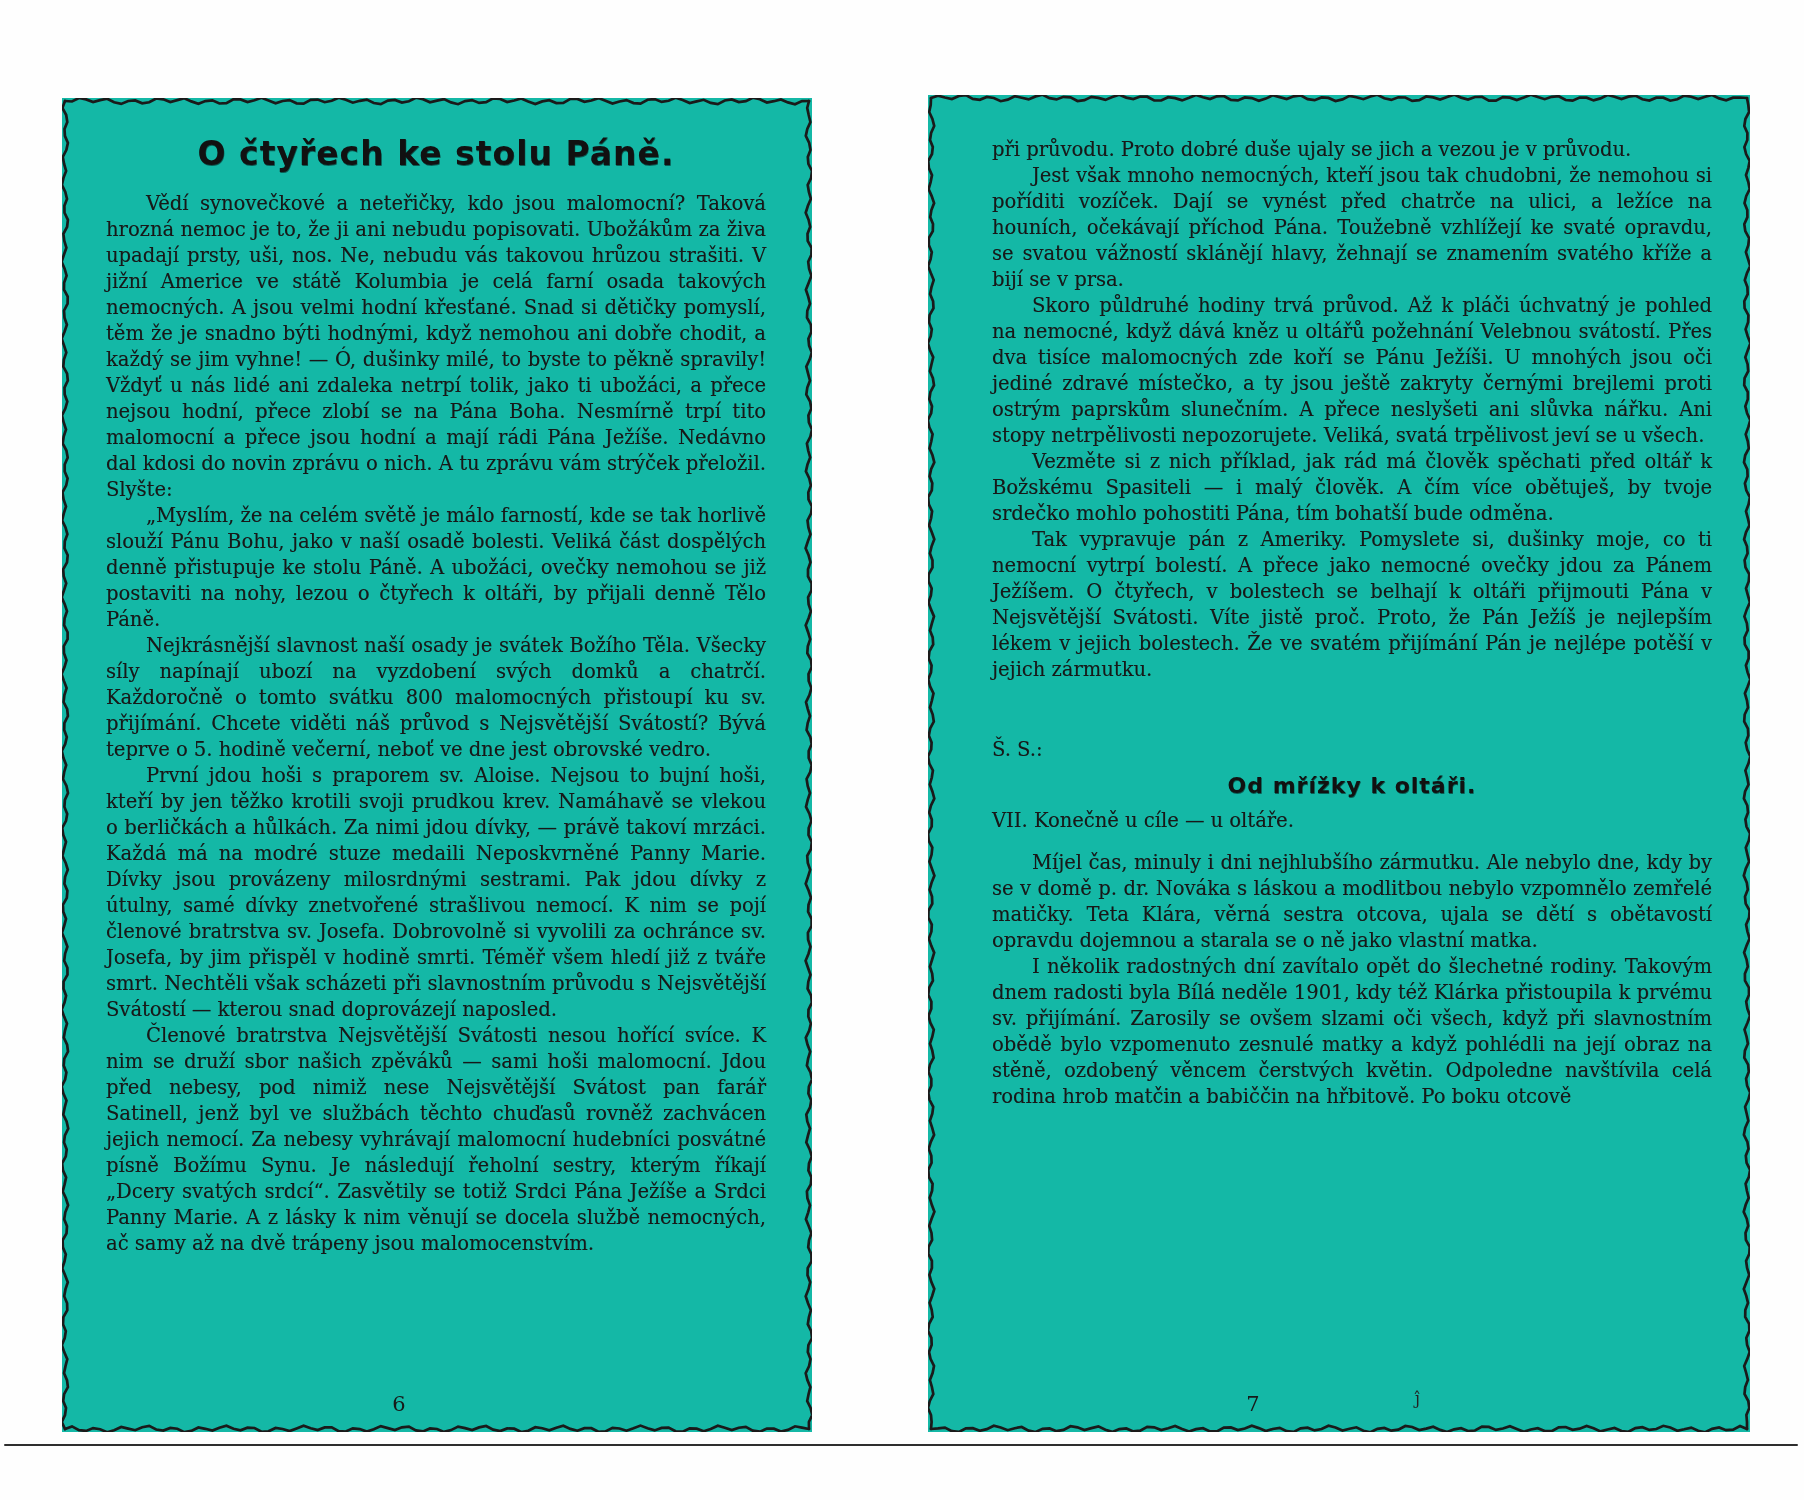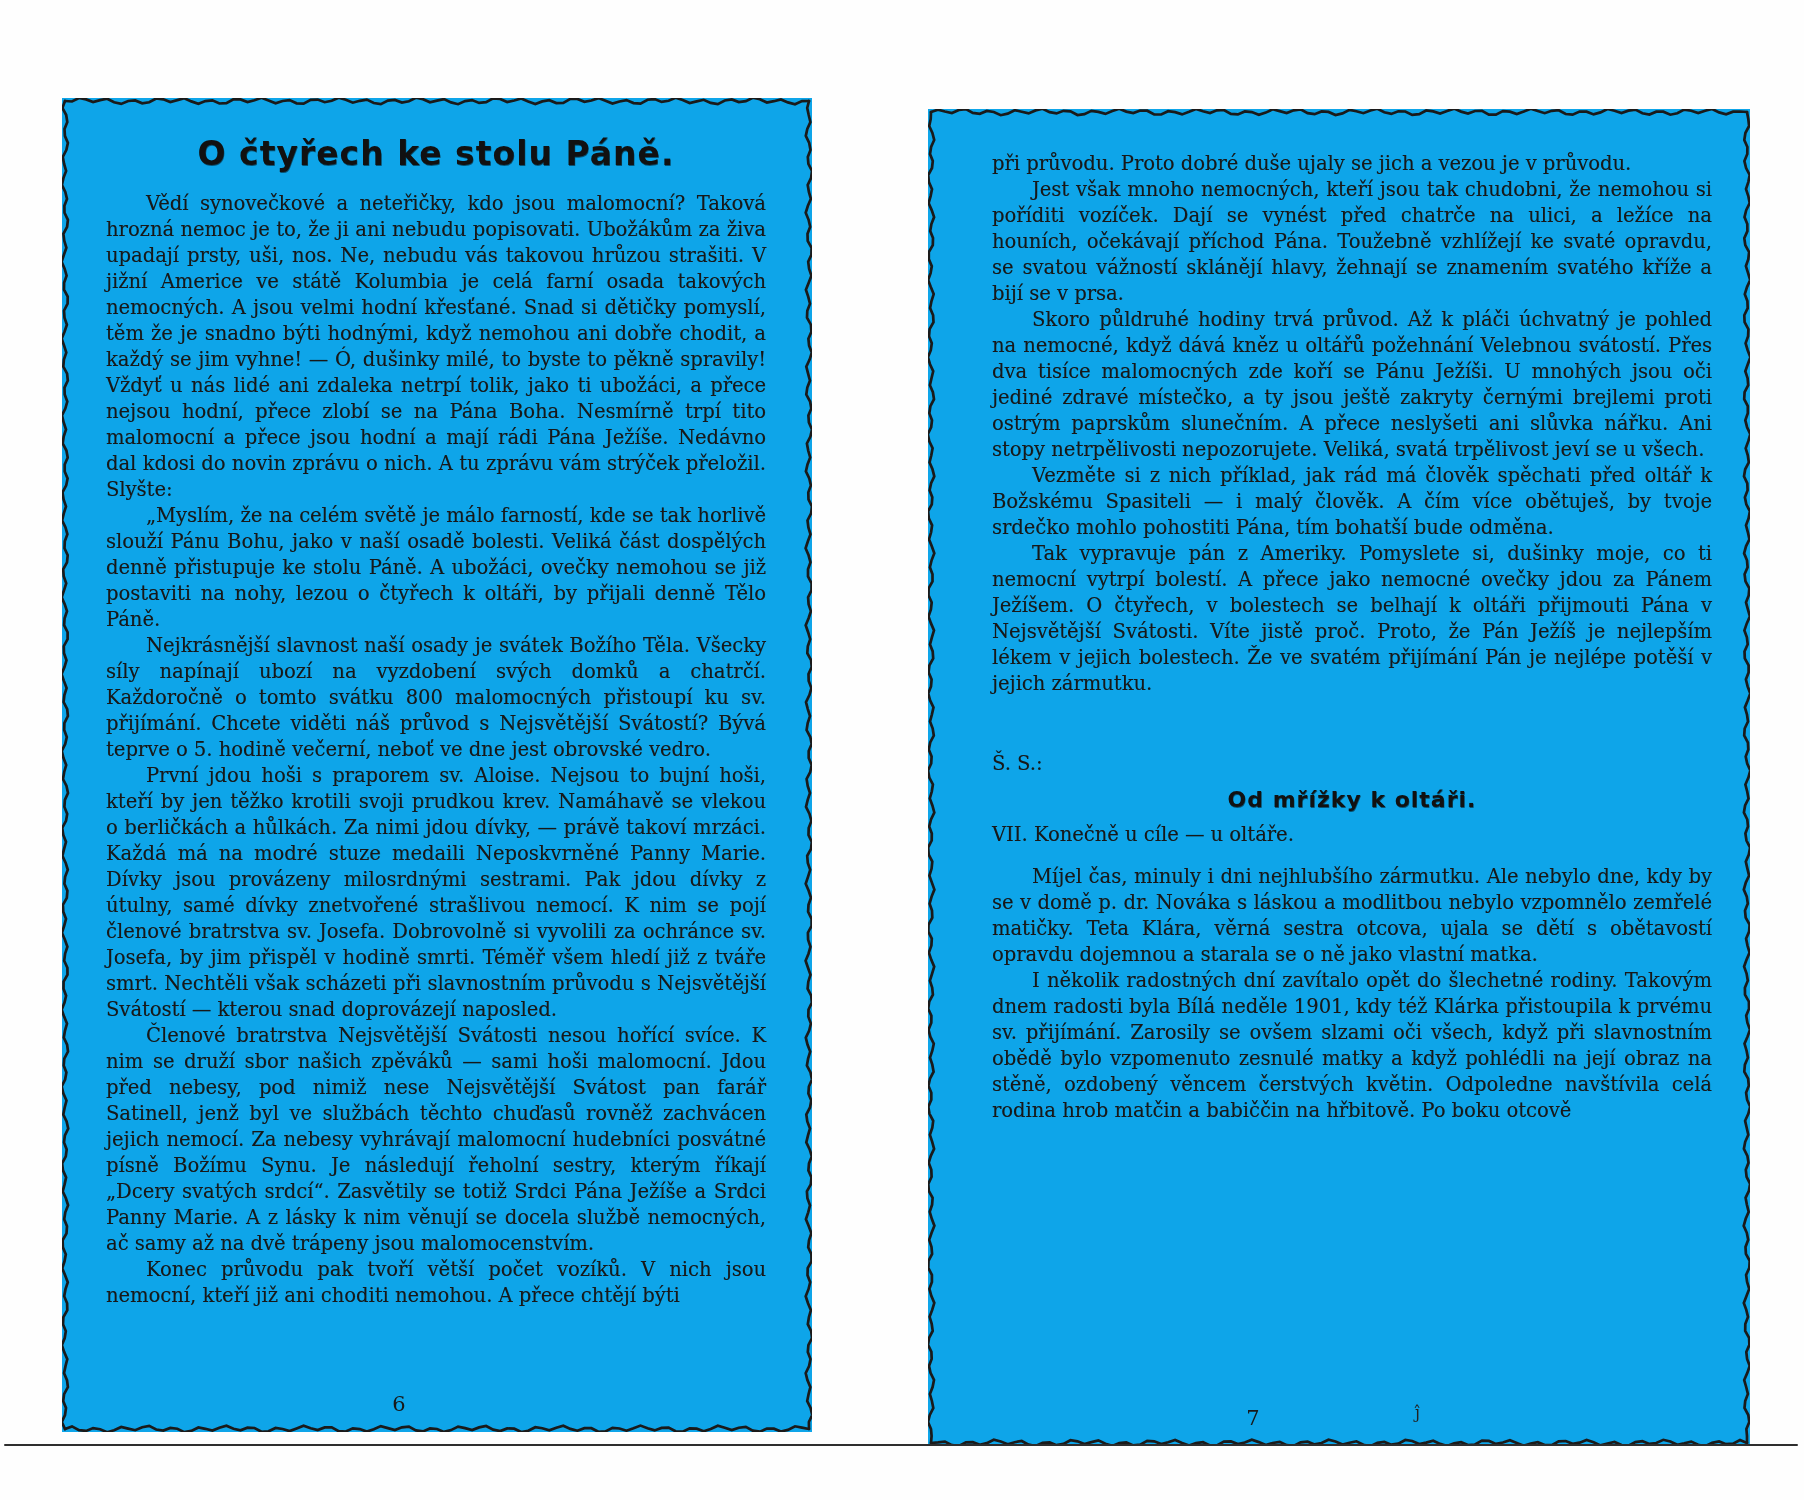--- a/index.html
+++ b/index.html
@@ -2,23 +2,23 @@
 <html lang="cs"><head>
 <meta charset="utf-8">
 <style>
   html,body{margin:0;padding:0;}
   body{
     width:1804px;height:1500px;position:relative;overflow:hidden;
     background:#fefefe;
     font-family:"DejaVu Serif", serif;
     color:#181818;
   }
-  .page{position:absolute;box-sizing:border-box;background:#0ea5e9;}
+  .page{position:absolute;box-sizing:border-box;background:#14b8a6;}
   #page6{left:62px;top:98px;width:750px;height:1334px;padding:30px 46px 0 44px;}
-  #page7{left:928px;top:109px;width:822px;height:1337px;padding:42px 38px 0 64px;}
+  #page7{left:928px;top:95px;width:822px;height:1337px;padding:42px 38px 0 64px;}
   .frame{position:absolute;left:0;top:0;pointer-events:none;}
   .body-text p{
     margin:0;
     font-size:19.5px;line-height:26px;
     text-align:justify;text-justify:inter-word;
     text-indent:40px;
     hyphens:auto;-webkit-hyphens:auto;
     text-shadow:0.3px 0.3px 0 rgba(10,10,10,0.35);
   }
   .body-text p.cont{text-indent:0;}
@@ -55,21 +55,20 @@
 </head>
 <body>
 
 <div class="page body-text" id="page6">
   <h1>O čtyřech ke stolu Páně.</h1>
   <p>Vědí synovečkové a neteřičky, kdo jsou malomocní? Taková hrozná nemoc je to, že ji ani nebudu popisovati. Ubožákům za živa upadají prsty, uši, nos. Ne, nebudu vás takovou hrůzou strašiti. V jižní Americe ve státě Kolumbia je celá farní osada takových nemocných. A jsou velmi hodní křesťané. Snad si dětičky pomyslí, těm že je snadno býti hodnými, když nemohou ani dobře chodit, a každý se jim vyhne! — Ó, dušinky milé, to byste to pěkně spravily! Vždyť u nás lidé ani zdaleka netrpí tolik, jako ti ubožáci, a přece nejsou hodní, přece zlobí se na Pána Boha. Nesmírně trpí tito malomocní a přece jsou hodní a mají rádi Pána Ježíše. Nedávno dal kdosi do novin zprávu o nich. A tu zprávu vám strýček přeložil. Slyšte:</p>
   <p>„Myslím, že na celém světě je málo farností, kde se tak horlivě slouží Pánu Bohu, jako v naší osadě bolesti. Veliká část dospělých denně přistupuje ke stolu Páně. A ubožáci, ovečky nemohou se již postaviti na nohy, lezou o čtyřech k oltáři, by přijali denně Tělo Páně.</p>
   <p>Nejkrásnější slavnost naší osady je svátek Božího Těla. Všecky síly napínají ubozí na vyzdobení svých domků a chatrčí. Každoročně o tomto svátku 800 malomocných přistoupí ku sv. přijímání. Chcete viděti náš průvod s Nejsvětější Svátostí? Bývá teprve o 5. hodině večerní, neboť ve dne jest obrovské vedro.</p>
   <p>První jdou hoši s praporem sv. Aloise. Nejsou to bujní hoši, kteří by jen těžko krotili svoji prudkou krev. Namáhavě se vlekou o berličkách a hůlkách. Za nimi jdou dívky, — právě takoví mrzáci. Každá má na modré stuze medaili Neposkvrněné Panny Marie. Dívky jsou provázeny milosrdnými sestrami. Pak jdou dívky z útulny, samé dívky znetvořené strašlivou nemocí. K nim se pojí členové bratrstva sv. Josefa. Dobrovolně si vyvolili za ochránce sv. Josefa, by jim přispěl v hodině smrti. Téměř všem hledí již z tváře smrt. Nechtěli však scházeti při slavnostním průvodu s Nejsvětější Svátostí — kterou snad doprovázejí naposled.</p>
   <p>Členové bratrstva Nejsvětější Svátosti nesou hořící svíce. K nim se druží sbor našich zpěváků — sami hoši malomocní. Jdou před nebesy, pod nimiž nese Nejsvětější Svátost pan farář Satinell, jenž byl ve službách těchto chuďasů rovněž zachvácen jejich nemocí. Za nebesy vyhrávají malomocní hudebníci posvátné písně Božímu Synu. Je následují řeholní sestry, kterým říkají „Dcery svatých srdcí“. Zasvětily se totiž Srdci Pána Ježíše a Srdci Panny Marie. A z lásky k nim věnují se docela službě nemocných, ač samy až na dvě trápeny jsou malomocenstvím.</p>
-  <p>Konec průvodu pak tvoří větší počet vozíků. V nich jsou nemocní, kteří již ani choditi nemohou. A přece chtějí býti</p>
   <div class="pagenum"><span>6</span></div>
 <svg width="750" height="1334" viewBox="0 0 750 1334" class="frame">
       <path d="M3 3 L10.0 3.5 L17.0 -0.0 L24.1 1.4 L31.1 4.1 L38.1 2.1 L45.1 0.7 L52.1 4.2 L59.2 5.9 L66.2 3.0 L73.2 2.4 L80.2 5.3 L87.2 4.3 L94.2 0.5 L101.3 1.3 L108.3 4.0 L115.3 2.1 L122.3 0.2 L129.3 3.4 L136.4 5.7 L143.4 3.1 L150.4 2.3 L157.4 5.5 L164.4 5.1 L171.5 1.2 L178.5 1.4 L185.5 4.0 L192.5 2.3 L199.5 -0.2 L206.5 2.5 L213.6 5.2 L220.6 3.0 L227.6 2.1 L234.6 5.3 L241.6 5.7 L248.7 1.9 L255.7 1.6 L262.7 4.2 L269.7 2.7 L276.7 -0.3 L283.8 1.8 L290.8 4.7 L297.8 2.8 L304.8 1.6 L311.8 5.0 L318.8 6.1 L325.9 2.6 L332.9 1.9 L339.9 4.6 L346.9 3.3 L353.9 -0.2 L361.0 1.2 L368.0 4.3 L375.0 2.6 L382.0 1.1 L389.0 4.4 L396.1 6.2 L403.1 3.1 L410.1 2.1 L417.1 4.9 L424.1 4.1 L431.2 0.3 L438.2 1.0 L445.2 4.0 L452.2 2.5 L459.2 0.5 L466.2 3.6 L473.3 6.0 L480.3 3.4 L487.3 2.2 L494.3 5.1 L501.3 4.9 L508.4 0.9 L515.4 0.9 L522.4 3.8 L529.4 2.5 L536.4 0.1 L543.5 2.7 L550.5 5.6 L557.5 3.5 L564.5 2.1 L571.5 5.1 L578.5 5.6 L585.6 1.7 L592.6 1.1 L599.6 3.9 L606.6 2.8 L613.6 -0.2 L620.7 1.9 L627.7 5.1 L634.7 3.4 L641.7 1.8 L648.7 4.9 L655.8 6.1 L662.8 2.5 L669.8 1.4 L676.8 4.1 L683.8 3.2 L690.8 -0.2 L697.9 1.2 L704.9 4.5 L711.9 3.2 L718.9 1.4 L725.9 4.4 L733.0 6.3 L740.0 3.1 L747.0 3.0" fill="none" stroke="#1a1a1a" stroke-width="2.7" stroke-linecap="round"></path>
       <path d="M747 3 L745.2 10.0 L746.7 17.0 L748.4 24.0 L745.3 31.0 L743.8 37.9 L747.2 44.9 L748.5 51.9 L745.8 58.9 L746.4 65.9 L750.0 72.9 L749.1 79.9 L745.7 86.9 L746.9 93.9 L748.9 100.9 L745.9 107.8 L743.7 114.8 L746.6 121.8 L748.2 128.8 L745.5 135.8 L745.7 142.8 L749.6 149.8 L749.4 156.8 L746.2 163.8 L747.1 170.7 L749.4 177.7 L746.7 184.7 L743.9 191.7 L746.2 198.7 L748.0 205.7 L745.3 212.7 L745.0 219.7 L748.9 226.7 L749.4 233.7 L746.4 240.6 L747.1 247.6 L749.8 254.6 L747.6 261.6 L744.3 268.6 L746.1 275.6 L748.0 282.6 L745.3 289.6 L744.3 296.6 L748.1 303.5 L749.3 310.5 L746.4 317.5 L746.9 324.5 L750.0 331.5 L748.4 338.5 L744.9 345.5 L746.2 352.5 L748.2 359.5 L745.5 366.5 L743.9 373.4 L747.3 380.4 L748.9 387.4 L746.3 394.4 L746.5 401.4 L750.0 408.4 L749.1 415.4 L745.5 422.4 L746.4 429.4 L748.5 436.3 L745.9 443.3 L743.6 450.3 L746.6 457.3 L748.5 464.3 L746.0 471.3 L746.0 478.3 L749.6 485.3 L749.5 492.3 L746.1 499.3 L746.6 506.2 L748.9 513.2 L746.6 520.2 L743.7 527.2 L746.1 534.2 L748.2 541.2 L745.8 548.2 L745.3 555.2 L749.1 562.2 L749.7 569.1 L746.5 576.1 L746.7 583.1 L749.4 590.1 L747.4 597.1 L744.0 604.1 L745.8 611.1 L748.0 618.1 L745.7 625.1 L744.6 632.1 L748.3 639.0 L749.7 646.0 L746.7 653.0 L746.7 660.0 L749.7 667.0 L748.2 674.0 L744.6 681.0 L745.7 688.0 L748.0 695.0 L745.7 701.9 L744.0 708.9 L747.5 715.9 L749.4 722.9 L746.7 729.9 L746.5 736.9 L749.8 743.9 L749.0 750.9 L745.2 757.9 L745.8 764.9 L748.2 771.8 L746.0 778.8 L743.7 785.8 L746.7 792.8 L749.0 799.8 L746.5 806.8 L746.1 813.8 L749.6 820.8 L749.6 827.8 L745.9 834.7 L746.1 841.7 L748.5 848.7 L746.5 855.7 L743.6 862.7 L746.0 869.7 L748.5 876.7 L746.3 883.7 L745.6 890.7 L749.2 897.7 L749.9 904.6 L746.5 911.6 L746.3 918.6 L748.9 925.6 L747.2 932.6 L743.8 939.6 L745.5 946.6 L748.2 953.6 L746.1 960.6 L744.9 967.5 L748.5 974.5 L750.0 981.5 L746.9 988.5 L746.4 995.5 L749.3 1002.5 L748.0 1009.5 L744.3 1016.5 L745.3 1023.5 L748.0 1030.5 L746.0 1037.4 L744.3 1044.4 L747.7 1051.4 L749.8 1058.4 L747.0 1065.4 L746.4 1072.4 L749.5 1079.4 L748.8 1086.4 L744.9 1093.4 L745.4 1100.3 L748.0 1107.3 L746.2 1114.3 L743.9 1121.3 L746.8 1128.3 L749.4 1135.3 L747.0 1142.3 L746.2 1149.3 L749.4 1156.3 L749.5 1163.3 L745.7 1170.2 L745.5 1177.2 L748.2 1184.2 L746.5 1191.2 L743.7 1198.2 L746.0 1205.2 L748.9 1212.2 L746.9 1219.2 L745.8 1226.2 L749.2 1233.1 L750.0 1240.1 L746.4 1247.1 L745.8 1254.1 L748.5 1261.1 L747.1 1268.1 L743.7 1275.1 L745.4 1282.1 L748.4 1289.1 L746.6 1296.1 L745.2 1303.0 L748.6 1310.0 L750.2 1317.0 L746.9 1324.0 L747.0 1331.0" fill="none" stroke="#1a1a1a" stroke-width="2.7" stroke-linecap="round"></path>
       <path d="M747 1331 L740.0 1329.7 L733.0 1328.3 L725.9 1331.9 L718.9 1333.5 L711.9 1330.7 L704.9 1330.6 L697.9 1333.7 L690.8 1332.6 L683.8 1328.9 L676.8 1329.7 L669.8 1332.1 L662.8 1329.8 L655.8 1327.8 L648.7 1331.0 L641.7 1333.2 L634.7 1330.7 L627.7 1330.3 L620.7 1333.7 L613.6 1333.3 L606.6 1329.6 L599.6 1329.9 L592.6 1332.4 L585.6 1330.2 L578.5 1327.6 L571.5 1330.3 L564.5 1332.7 L557.5 1330.5 L550.5 1329.8 L543.5 1333.4 L536.4 1333.8 L529.4 1330.2 L522.4 1330.2 L515.4 1332.7 L508.4 1330.9 L501.3 1327.7 L494.3 1329.7 L487.3 1332.3 L480.3 1330.2 L473.3 1329.2 L466.2 1332.8 L459.2 1334.0 L452.2 1330.7 L445.2 1330.4 L438.2 1333.1 L431.2 1331.6 L424.1 1328.0 L417.1 1329.4 L410.1 1332.1 L403.1 1330.1 L396.1 1328.6 L389.0 1332.1 L382.0 1333.9 L375.0 1331.0 L368.0 1330.4 L361.0 1333.4 L353.9 1332.4 L346.9 1328.6 L339.9 1329.3 L332.9 1332.0 L325.9 1330.1 L318.8 1328.1 L311.8 1331.2 L304.8 1333.6 L297.8 1331.1 L290.8 1330.3 L283.8 1333.5 L276.7 1333.2 L269.7 1329.3 L262.7 1329.4 L255.7 1332.0 L248.7 1330.3 L241.6 1327.7 L234.6 1330.4 L227.6 1333.1 L220.6 1331.0 L213.6 1330.0 L206.5 1333.3 L199.5 1333.8 L192.5 1330.0 L185.5 1329.7 L178.5 1332.3 L171.5 1330.8 L164.4 1327.7 L157.4 1329.7 L150.4 1332.6 L143.4 1330.8 L136.4 1329.5 L129.3 1332.9 L122.3 1334.1 L115.3 1330.7 L108.3 1329.9 L101.3 1332.6 L94.2 1331.5 L87.2 1327.9 L80.2 1329.2 L73.2 1332.2 L66.2 1330.6 L59.2 1329.0 L52.1 1332.2 L45.1 1334.2 L38.1 1331.2 L31.1 1330.1 L24.1 1332.9 L17.0 1332.2 L10.0 1328.4 L3.0 1331.0" fill="none" stroke="#1a1a1a" stroke-width="2.7" stroke-linecap="round"></path>
       <path d="M3 1331 L-0.2 1324.0 L3.0 1317.0 L4.0 1310.0 L1.2 1303.0 L2.1 1296.1 L5.9 1289.1 L5.0 1282.1 L2.0 1275.1 L3.5 1268.1 L5.3 1261.1 L2.2 1254.1 L-0.1 1247.1 L2.7 1240.1 L3.8 1233.1 L1.0 1226.2 L1.4 1219.2 L5.3 1212.2 L5.1 1205.2 L2.2 1198.2 L3.5 1191.2 L5.8 1184.2 L3.1 1177.2 L0.2 1170.2 L2.5 1163.3 L3.8 1156.3 L0.9 1149.3 L0.6 1142.3 L4.5 1135.3 L5.0 1128.3 L2.2 1121.3 L3.3 1114.3 L6.1 1107.3 L3.9 1100.3 L0.7 1093.4 L2.6 1086.4 L4.1 1079.4 L1.0 1072.4 L0.1 1065.4 L3.8 1058.4 L4.7 1051.4 L2.0 1044.4 L2.9 1037.4 L6.2 1030.5 L4.6 1023.5 L1.3 1016.5 L2.7 1009.5 L4.5 1002.5 L1.4 995.5 L-0.3 988.5 L3.1 981.5 L4.4 974.5 L1.7 967.5 L2.3 960.6 L6.0 953.6 L5.1 946.6 L1.8 939.6 L3.0 932.6 L5.0 925.6 L2.1 918.6 L-0.3 911.6 L2.5 904.6 L4.1 897.7 L1.5 890.7 L1.6 883.7 L5.5 876.7 L5.4 869.7 L2.2 862.7 L3.1 855.7 L5.4 848.7 L2.9 841.7 L-0.1 834.7 L2.2 827.8 L4.0 820.8 L1.3 813.8 L0.9 806.8 L4.8 799.8 L5.4 792.8 L2.4 785.8 L3.1 778.8 L5.8 771.8 L3.7 764.9 L0.4 757.9 L2.1 750.9 L4.0 743.9 L1.3 736.9 L0.2 729.9 L4.0 722.9 L5.2 715.9 L2.4 708.9 L2.9 701.9 L6.0 695.0 L4.5 688.0 L1.0 681.0 L2.2 674.0 L4.2 667.0 L1.5 660.0 L-0.2 653.0 L3.2 646.0 L4.8 639.0 L2.2 632.1 L2.4 625.1 L5.9 618.1 L5.2 611.1 L1.6 604.1 L2.4 597.1 L4.6 590.1 L2.0 583.1 L-0.4 576.1 L2.5 569.1 L4.5 562.2 L2.0 555.2 L1.8 548.2 L5.6 541.2 L5.6 534.2 L2.1 527.2 L2.6 520.2 L5.0 513.2 L2.7 506.2 L-0.3 499.3 L2.0 492.3 L4.2 485.3 L1.7 478.3 L1.2 471.3 L5.0 464.3 L5.7 457.3 L2.5 450.3 L2.8 443.3 L5.4 436.3 L3.5 429.4 L0.1 422.4 L1.8 415.4 L4.0 408.4 L1.6 401.4 L0.5 394.4 L4.2 387.4 L5.6 380.4 L2.7 373.4 L2.7 366.5 L5.7 359.5 L4.4 352.5 L0.7 345.5 L1.7 338.5 L4.0 331.5 L1.7 324.5 L-0.0 317.5 L3.3 310.5 L5.3 303.5 L2.7 296.6 L2.5 289.6 L5.8 282.6 L5.1 275.6 L1.3 268.6 L1.9 261.6 L4.3 254.6 L2.1 247.6 L-0.3 240.6 L2.5 233.7 L4.9 226.7 L2.5 219.7 L2.0 212.7 L5.6 205.7 L5.7 198.7 L2.0 191.7 L2.1 184.7 L4.6 177.7 L2.6 170.7 L-0.4 163.8 L1.9 156.8 L4.4 149.8 L2.3 142.8 L1.4 135.8 L5.1 128.8 L5.9 121.8 L2.5 114.8 L2.4 107.8 L5.0 100.9 L3.3 93.9 L-0.1 86.9 L1.5 79.9 L4.1 72.9 L2.1 65.9 L0.8 58.9 L4.4 51.9 L5.9 44.9 L2.9 37.9 L2.5 31.0 L5.3 24.0 L4.2 17.0 L0.4 10.0 L3.0 3.0" fill="none" stroke="#1a1a1a" stroke-width="2.7" stroke-linecap="round"></path>
     </svg>
   </div>
 
 <div class="page body-text" id="page7">

